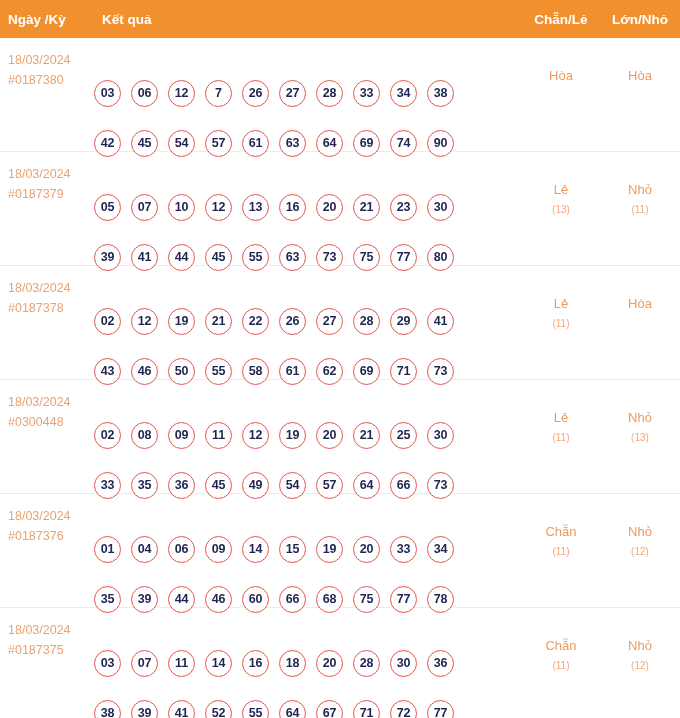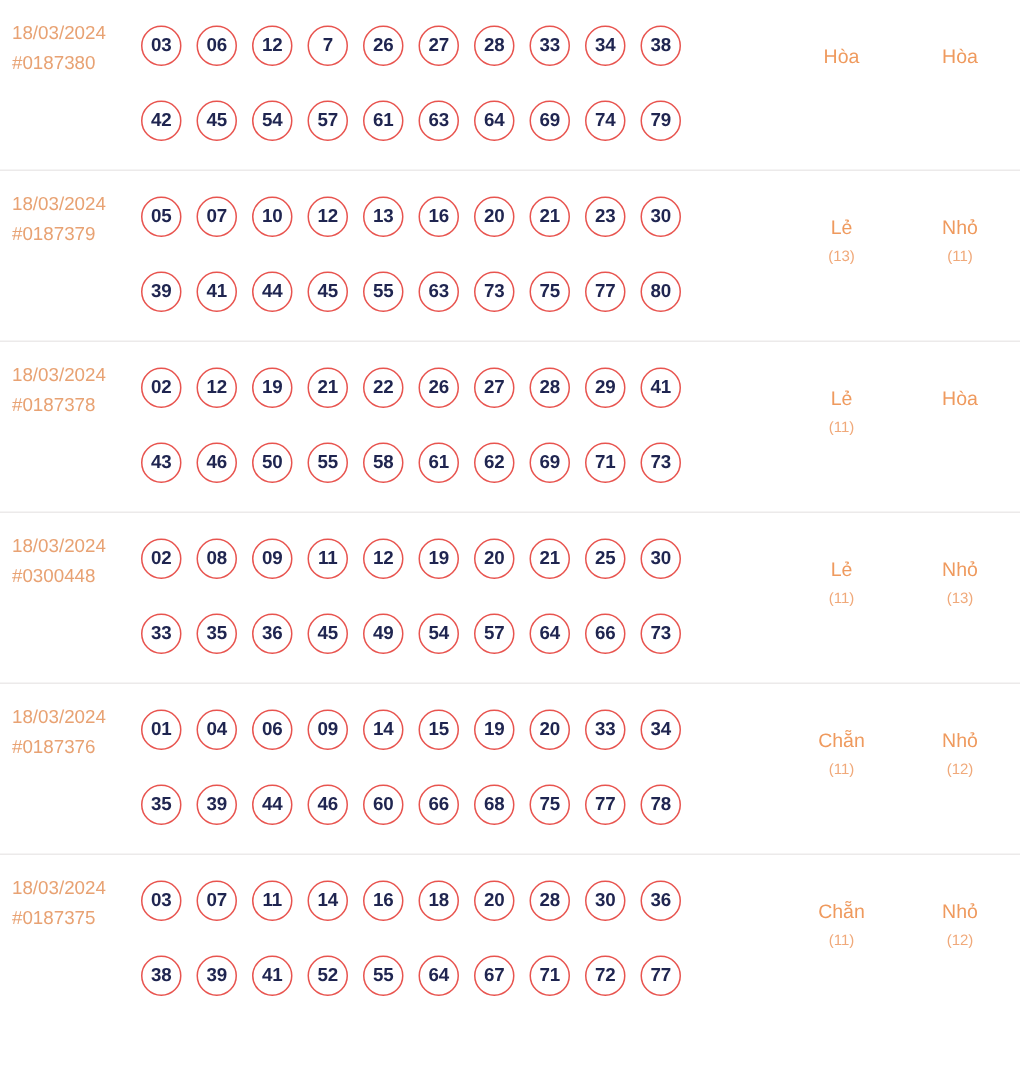--- a/index.html
+++ b/index.html
@@ -72,20 +72,21 @@
   .cell-date .date-line,
   .cell-date .draw-line {
     display: block;
     white-space: nowrap;
   }
 
   .cell-result {
     flex: 1 1 auto;
     padding-top: 5px;
     box-sizing: border-box;
+    margin-top: 25px;
   }
   .ball-line {
     display: flex;
     gap: 10px;
     height: 50px;
     align-items: center;
   }
   .ball {
     width: 27px;
     height: 27px;
@@ -123,20 +124,26 @@
   .cell-oe .count:empty,
   .cell-bs .count:empty {
     display: none;
   }
 </style>
 </head>
 <body>
 
 <div class="results-table">
 
+  <div class="table-header">
+    <div class="th-date">Ngày /Kỳ</div>
+    <div class="th-result">Kết quả</div>
+    <div class="th-oe">Chẵn/Lẻ</div>
+    <div class="th-bs">Lớn/Nhỏ</div>
+  </div>
 
   <div id="rows-container">
       <div class="row">
         <div class="cell-date">
           <span class="date-line">18/03/2024</span>
           <span class="draw-line">#0187380</span>
         </div>
         <div class="cell-result">
           <div class="ball-line">
             <div class="ball">03</div>
@@ -153,21 +160,21 @@
           <div class="ball-line">
             <div class="ball">42</div>
             <div class="ball">45</div>
             <div class="ball">54</div>
             <div class="ball">57</div>
             <div class="ball">61</div>
             <div class="ball">63</div>
             <div class="ball">64</div>
             <div class="ball">69</div>
             <div class="ball">74</div>
-            <div class="ball">79</div>
+            <div class="ball">90</div>
           </div>
         </div>
         <div class="cell-oe"><span>Hòa</span></div>
         <div class="cell-bs"><span>Hòa</span></div>
       </div>
       <div class="row">
         <div class="cell-date">
           <span class="date-line">18/03/2024</span>
           <span class="draw-line">#0187379</span>
         </div>

